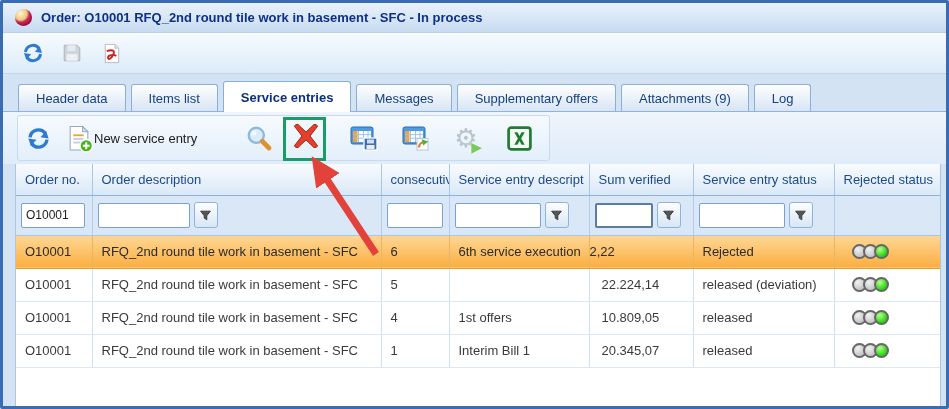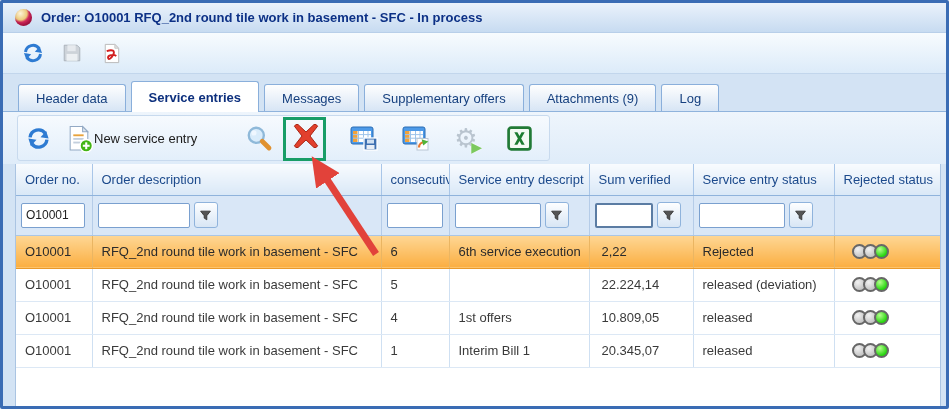--- a/index.html
+++ b/index.html
@@ -166,20 +166,23 @@
         <path d="M5.5 2.5h10l4 4v15h-14z" fill="#fff" stroke="#b9b9b9"></path>
         <path d="M15.5 2.5v4h4z" fill="#e3e3e3" stroke="#c6c6c6"></path>
         <path d="M7 9.5 C13 7.5 16.2 9 13.6 13.5 C11.4 17.6 8.8 19 8.4 16.4 C8 13.8 14 12.4 17 14.6" fill="none" stroke="#d21f1f" stroke-width="2"></path>
       </svg>
     </div>
   </div>
 
   <div class="tab-strip">
     <div class="tab">
         <span>Header data</span>
+      </div>
+    <div class="tab">
+        <span>Items list</span>
       </div>
     <div class="tab active">
         <span>Service entries</span>
       </div>
     <div class="tab">
         <span>Messages</span>
       </div>
     <div class="tab">
         <span>Supplementary offers</span>
       </div>
@@ -345,21 +348,21 @@
               </div>
             </td>
           <td style="border-right:none"></td>
         </tr>
 
         <tr class="data-row highlighted">
           <td class="cell">O10001</td>
           <td class="cell">RFQ_2nd round tile work in basement - SFC</td>
           <td class="cell">6</td>
           <td class="cell">6th service execution</td>
-          <td class="cell" style="padding-left:12px">2,22</td>
+          <td class="cell" style="padding-left:0">2,22</td>
           <td class="cell">Rejected</td>
           <td class="cell" style="border-right:none">
             <div class="lights">
                 <span class="light"></span>
                 <span class="light"></span>
                 <span class="light green"></span>
               </div>
           </td>
         </tr>
 

